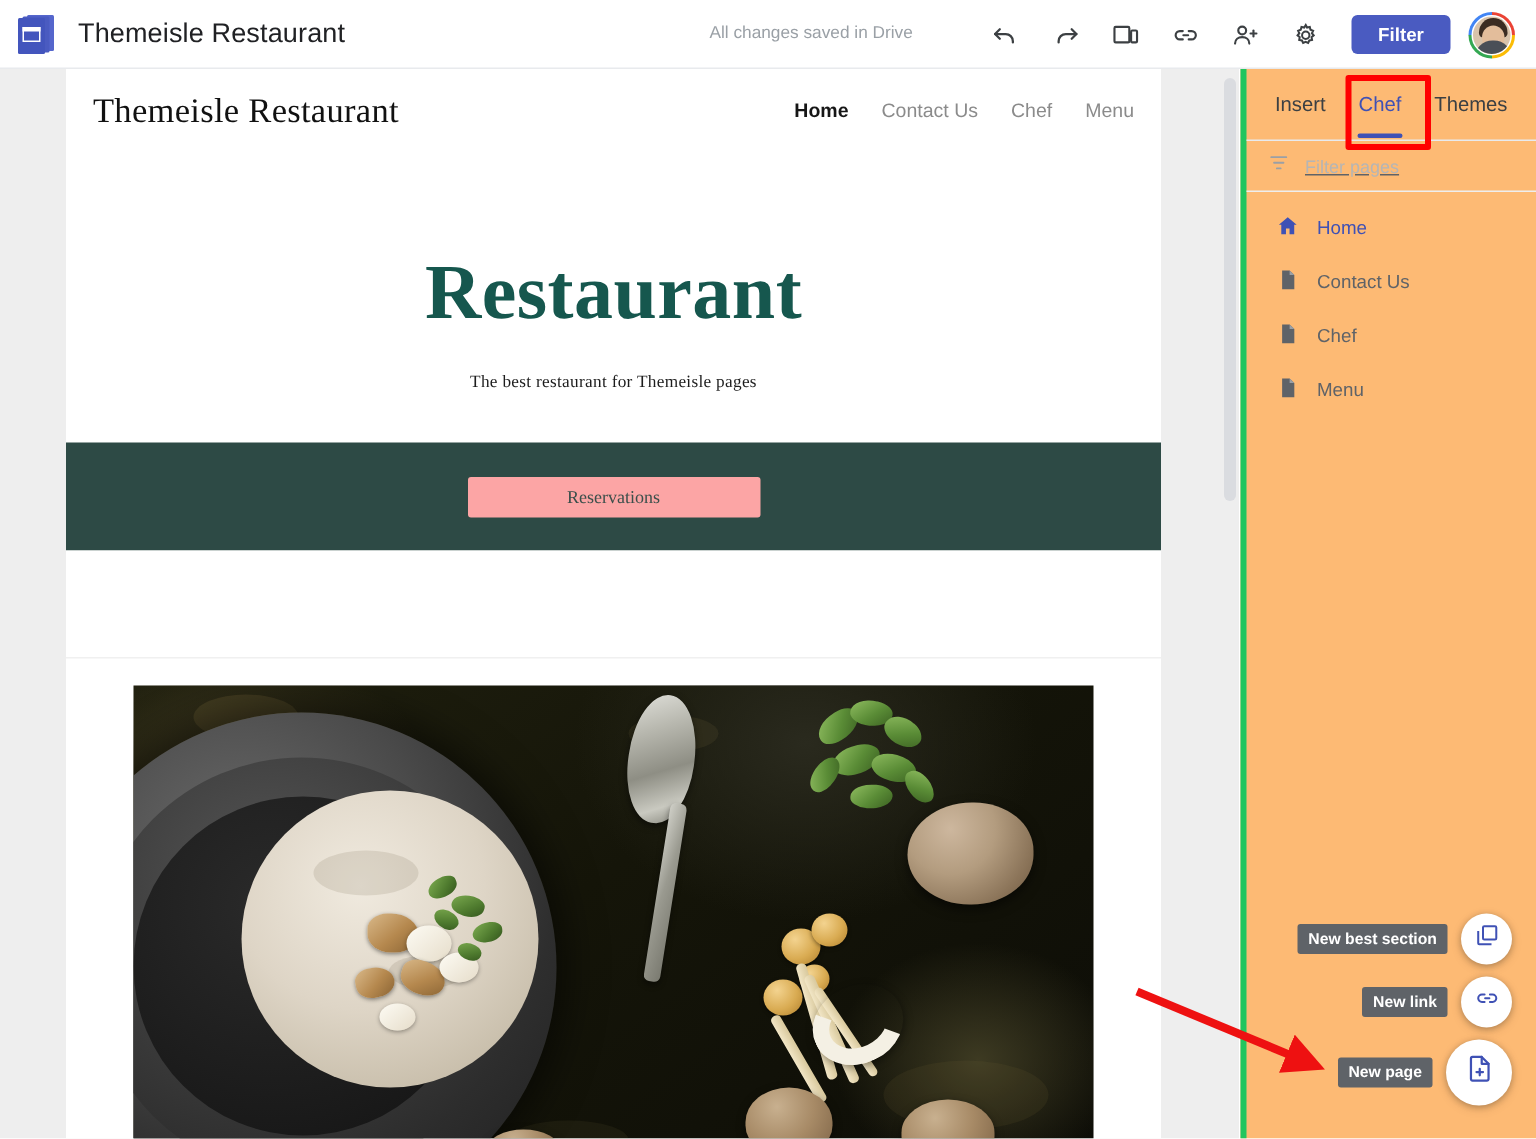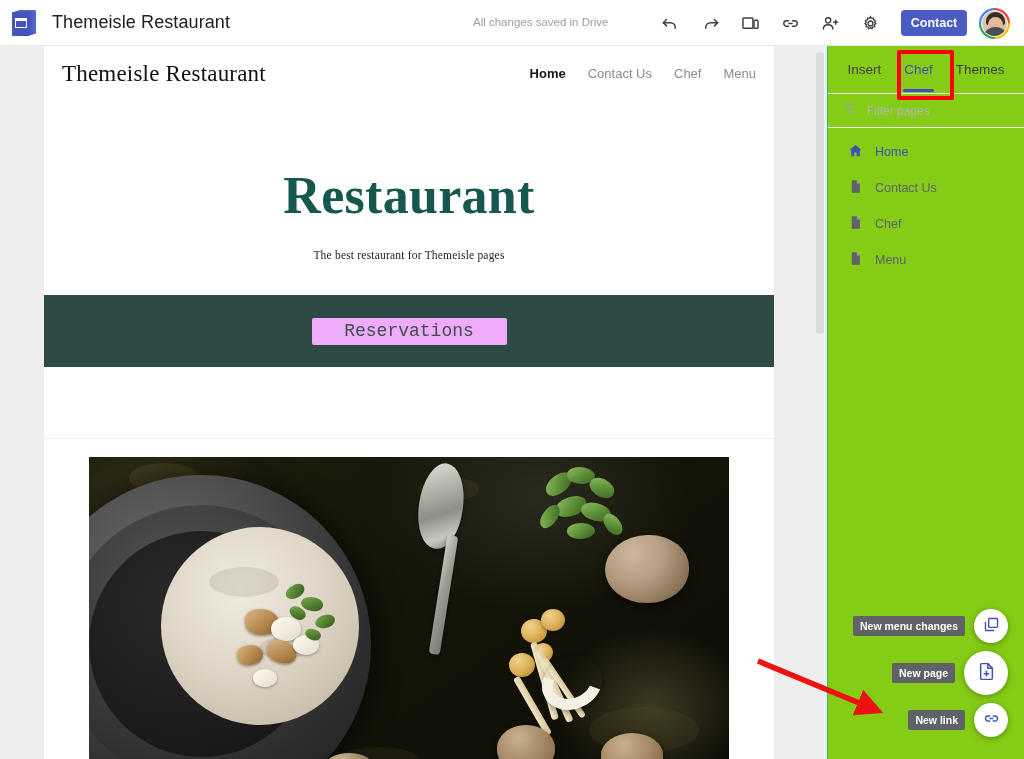--- a/index.html
+++ b/index.html
@@ -117,23 +117,23 @@
   .hero .tagline {
     margin-top: 26px; font-family: "Liberation Serif", serif;
     font-size: 11.5px; color: #1d1d1d; letter-spacing: .2px;
   }
 
   .band {
     height: 72px; background: #2d4a45;
     display: flex; align-items: center; justify-content: center;
   }
   .band .res-btn {
-    width: 195px; height: 27px; background: #f0abfc; color: #3b4f4b;
-    border: none; border-radius: 2px; font-size: 18px; cursor: pointer;
-    font-family: Liberation Mono, monospace;
+    width: 195px; height: 27px; background: #fca5a5; color: #3b4f4b;
+    border: none; border-radius: 2px; font-size: 12px; cursor: pointer;
+    font-family: Liberation Serif, serif;
     display: flex; align-items: center; justify-content: center;
   }
   .gap-section {
     height: 72px; background: #ffffff; border-bottom: 1px solid #f0f0f0;
   }
   .photo-wrap {
     padding: 18px 45px 0 45px;
   }
 
   
@@ -237,21 +237,21 @@
     background: transparent;
   }
   .canvas-scrollbar .thumb {
     position: absolute; left: 0; top: 2px; width: 8px; height: 282px;
     background: #dadce0; border-radius: 4px; cursor: pointer;
   }
 
   
   .right-panel {
     position: absolute; left: 827px; top: 46px; width: 197px; height: 713px;
-    background: #84cc16; border-left: 1px solid #22c55e;
+    background: #fdba74; border-left: 4px solid #22c55e;
   }
   .panel-tabs {
     height: 48px; display: flex; align-items: center;
     justify-content: space-around; padding: 0 8px;
     border-bottom: 1px solid #e8eaed; position: relative;
   }
   .panel-tab {
     font-size: 13.5px; color: #3c4043; cursor: pointer; position: relative;
     padding: 14px 2px; white-space: nowrap;
   }
@@ -259,21 +259,21 @@
   .panel-tab.active::after {
     content: ""; position: absolute; left: 1px; right: 1px; bottom: -1px;
     height: 3px; background: #3f51b5; border-radius: 2px;
   }
   .filter-row {
     height: 34px; display: flex; align-items: center; gap: 10px;
     padding: 0 14px; border-bottom: 1px solid #eeeeee;
   }
   .filter-row input {
     border: none; outline: none; font-size: 12px; color: #5f6368;
-    font-family: "Liberation Sans", sans-serif; width: 130px; background: transparent;
+    font-family: "Liberation Sans", sans-serif; width: 130px; background: transparent; text-decoration: underline;
   }
   .filter-row input::placeholder { color: #b5b5b5; }
   .pages-list { padding-top: 6px; }
   .page-item {
     height: 36px; display: flex; align-items: center; gap: 12px;
     padding: 0 14px 0 20px; cursor: pointer; font-size: 12.5px; color: #5f6368;
   }
   .page-item.active { color: #3f51b5; }
   .page-item .lbl { white-space: nowrap; }
 
@@ -376,21 +376,21 @@
 
       <div class="tb-btn">
         <svg width="19" height="19" viewBox="0 0 24 24" fill="#3c4043">
           <circle cx="12" cy="5.5" r="1.7"></circle>
             <circle cx="12" cy="12" r="1.7"></circle>
             <circle cx="12" cy="18.5" r="1.7"></circle>
         </svg>
       </div>
     </div>
 
-    <button class="publish-btn">Contact</button>
+    <button class="publish-btn">Filter</button>
 
     <div class="avatar-wrap">
       <div class="avatar-inner">
         <div class="hair"></div>
           <div class="face"></div>
           <div class="body"></div>
       </div>
     </div>
   </div>
 
@@ -544,57 +544,57 @@
             <path d="M14 2 l5 5 h-5 z" fill="#9aa0a6"></path>
           </svg>
         </span>
         <span class="lbl">Menu</span>
       </div>
     </div>
 
     <div class="fab-cluster">
 
       <div class="fab-row">
-        <div class="tooltip">New menu changes</div>
+        <div class="tooltip">New best section</div>
         <div class="fab">
           <span>
             <svg width="17" height="17" viewBox="0 0 24 24" fill="none" stroke="#3f51b5" stroke-width="1.9">
               <rect x="8" y="3.5" width="12.5" height="12.5" rx="1.2"></rect>
               <path d="M16 20.5 H4.5 a1 1 0 0 1 -1 -1 V8"></path>
+            </svg>
+          </span>
+        </div>
+      </div>
+
+      <div class="fab-row">
+        <div class="tooltip">New link</div>
+        <div class="fab">
+          <span>
+            <svg width="17" height="17" viewBox="0 0 24 24" fill="none" stroke="#3f51b5" stroke-width="1.9" stroke-linecap="round">
+              <path d="M10 12 h4"></path>
+              <path d="M9.5 8.5 H7 a3.5 3.5 0 0 0 0 7 h2.5"></path>
+              <path d="M14.5 8.5 H17 a3.5 3.5 0 0 1 0 7 h-2.5"></path>
             </svg>
           </span>
         </div>
       </div>
 
       <div class="fab-row">
         <div class="tooltip">New page</div>
         <div class="fab big">
           <span>
             <svg width="21" height="21" viewBox="0 0 24 24" fill="none" stroke="#3f51b5" stroke-width="1.7" stroke-linecap="round" stroke-linejoin="round">
               <path d="M13.5 3 H6.5 a1.2 1.2 0 0 0 -1.2 1.2 v15.6 a1.2 1.2 0 0 0 1.2 1.2 h11 a1.2 1.2 0 0 0 1.2 -1.2 V8.2 z"></path>
               <path d="M13.5 3 v5.2 h5.2"></path>
               <path d="M12 12 v5"></path>
                 <path d="M9.5 14.5 h5"></path>
             </svg>
           </span>
         </div>
       </div>
-
-      <div class="fab-row">
-        <div class="tooltip">New link</div>
-        <div class="fab">
-          <span>
-            <svg width="17" height="17" viewBox="0 0 24 24" fill="none" stroke="#3f51b5" stroke-width="1.9" stroke-linecap="round">
-              <path d="M10 12 h4"></path>
-              <path d="M9.5 8.5 H7 a3.5 3.5 0 0 0 0 7 h2.5"></path>
-              <path d="M14.5 8.5 H17 a3.5 3.5 0 0 1 0 7 h-2.5"></path>
-            </svg>
-          </span>
-        </div>
-      </div>
     </div>
   </div>
 
   <div class="anno-box"></div>
 
   <svg class="anno-arrow" viewBox="0 0 160 90">
     <defs>
       <marker id="arrowhead" markerWidth="5" markerHeight="5" refX="1.2" refY="2.5" orient="auto">
         <polygon points="0,0 5,2.5 0,5" fill="#ee1111"></polygon>
       </marker>

